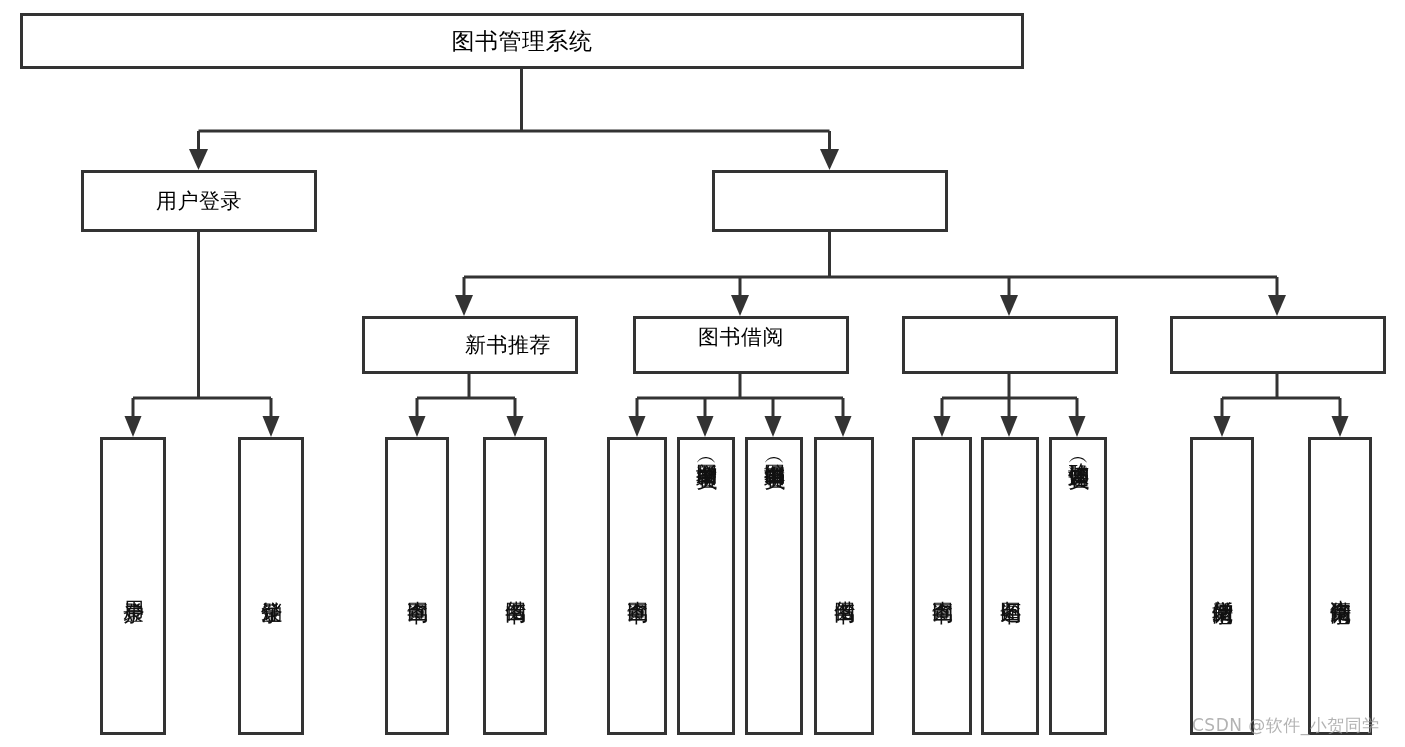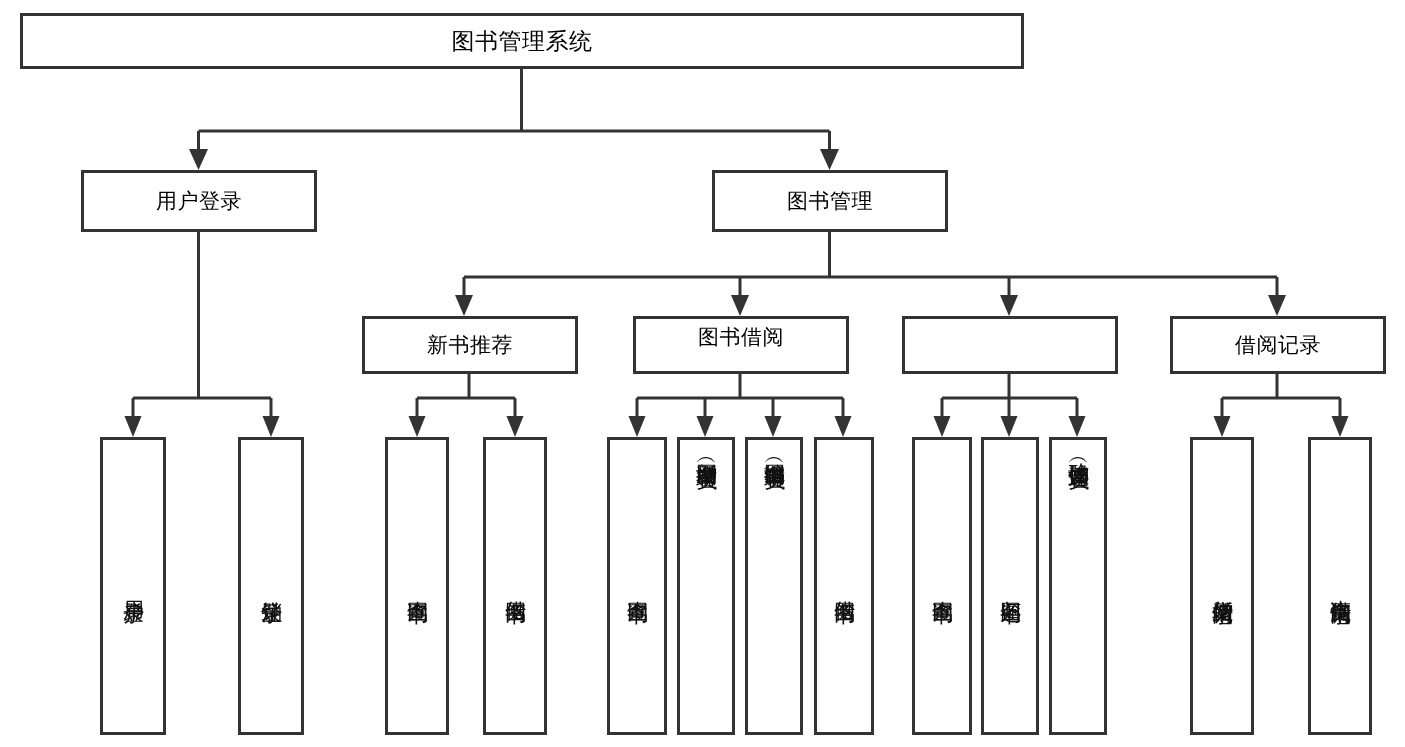--- a/index.html
+++ b/index.html
@@ -188,38 +188,37 @@
     <rect class="node-box" x="982.5" y="438.5" width="55" height="295"></rect>
     <rect class="node-box" x="1050.5" y="438.5" width="55" height="295"></rect>
 
     <rect class="node-box" x="1191.5" y="438.5" width="61" height="295"></rect>
     <rect class="node-box" x="1309.5" y="438.5" width="61" height="295"></rect>
   </svg>
 
   <div class="node-label-h" style="left:21px; top:14px; width:1002px; height:54px; font-size:23px;">图书管理系统</div>
 
   <div class="node-label-h" style="left:82px; top:171px; width:234px; height:60px;">用户登录</div>
-  <div class="node-label-h" style="left:713px; top:171px; width:234px; height:60px;">图书管理</div>
-
-  <div class="node-label-h" style="left:363px; top:317px; width:214px; height:56px;">新书推荐</div>
+
+  <div class="node-label-h" style="left:363px; top:317px; width:214px; height:56px;padding-left:38px;">新书推荐</div>
   <div class="node-label-h" style="left:634px; top:317px; width:214px; height:40px;">图书借阅</div>
-  <div class="node-label-h" style="left:1171px; top:317px; width:214px; height:56px;">借阅记录</div>
 
   <div class="node-label-v" style="left:101px; top:438px; width:64px; height:296px;">用户登录</div>
   <div class="node-label-v" style="left:239px; top:438px; width:64px; height:296px;">注销登录</div>
 
   <div class="node-label-v" style="left:386px; top:438px; width:62px; height:296px;">查询图书</div>
   <div class="node-label-v" style="left:484px; top:438px; width:62px; height:296px;">借阅图书</div>
 
   <div class="node-label-v" style="left:608px; top:438px; width:58px; height:296px;">查询图书</div>
   <div class="node-label-v" style="left:678px; top:438px; width:56px; height:296px; justify-content:flex-start; padding-top:8px; box-sizing:border-box;">新增图书（管理员）</div>
   <div class="node-label-v" style="left:746px; top:438px; width:56px; height:296px; justify-content:flex-start; padding-top:8px; box-sizing:border-box;">编辑图书（管理员）</div>
   <div class="node-label-v" style="left:815px; top:438px; width:58px; height:296px;">借阅图书</div>
 
   <div class="node-label-v" style="left:913px; top:438px; width:58px; height:296px;">查询图书</div>
   <div class="node-label-v" style="left:982px; top:438px; width:56px; height:296px;">归还图书</div>
   <div class="node-label-v" style="left:1050px; top:438px; width:56px; height:296px; justify-content:flex-start; padding-top:8px; box-sizing:border-box;">确认归还（管理员）</div>
 
   <div class="node-label-v" style="left:1191px; top:438px; width:62px; height:296px;">新增借阅记录</div>
   <div class="node-label-v" style="left:1309px; top:438px; width:62px; height:296px;">查询借阅记录</div>
 
+  <div class="watermark" style="left:1192px; top:714px;">CSDN @软件_小贺同学</div>
 
 </div>
 
 </body></html>

